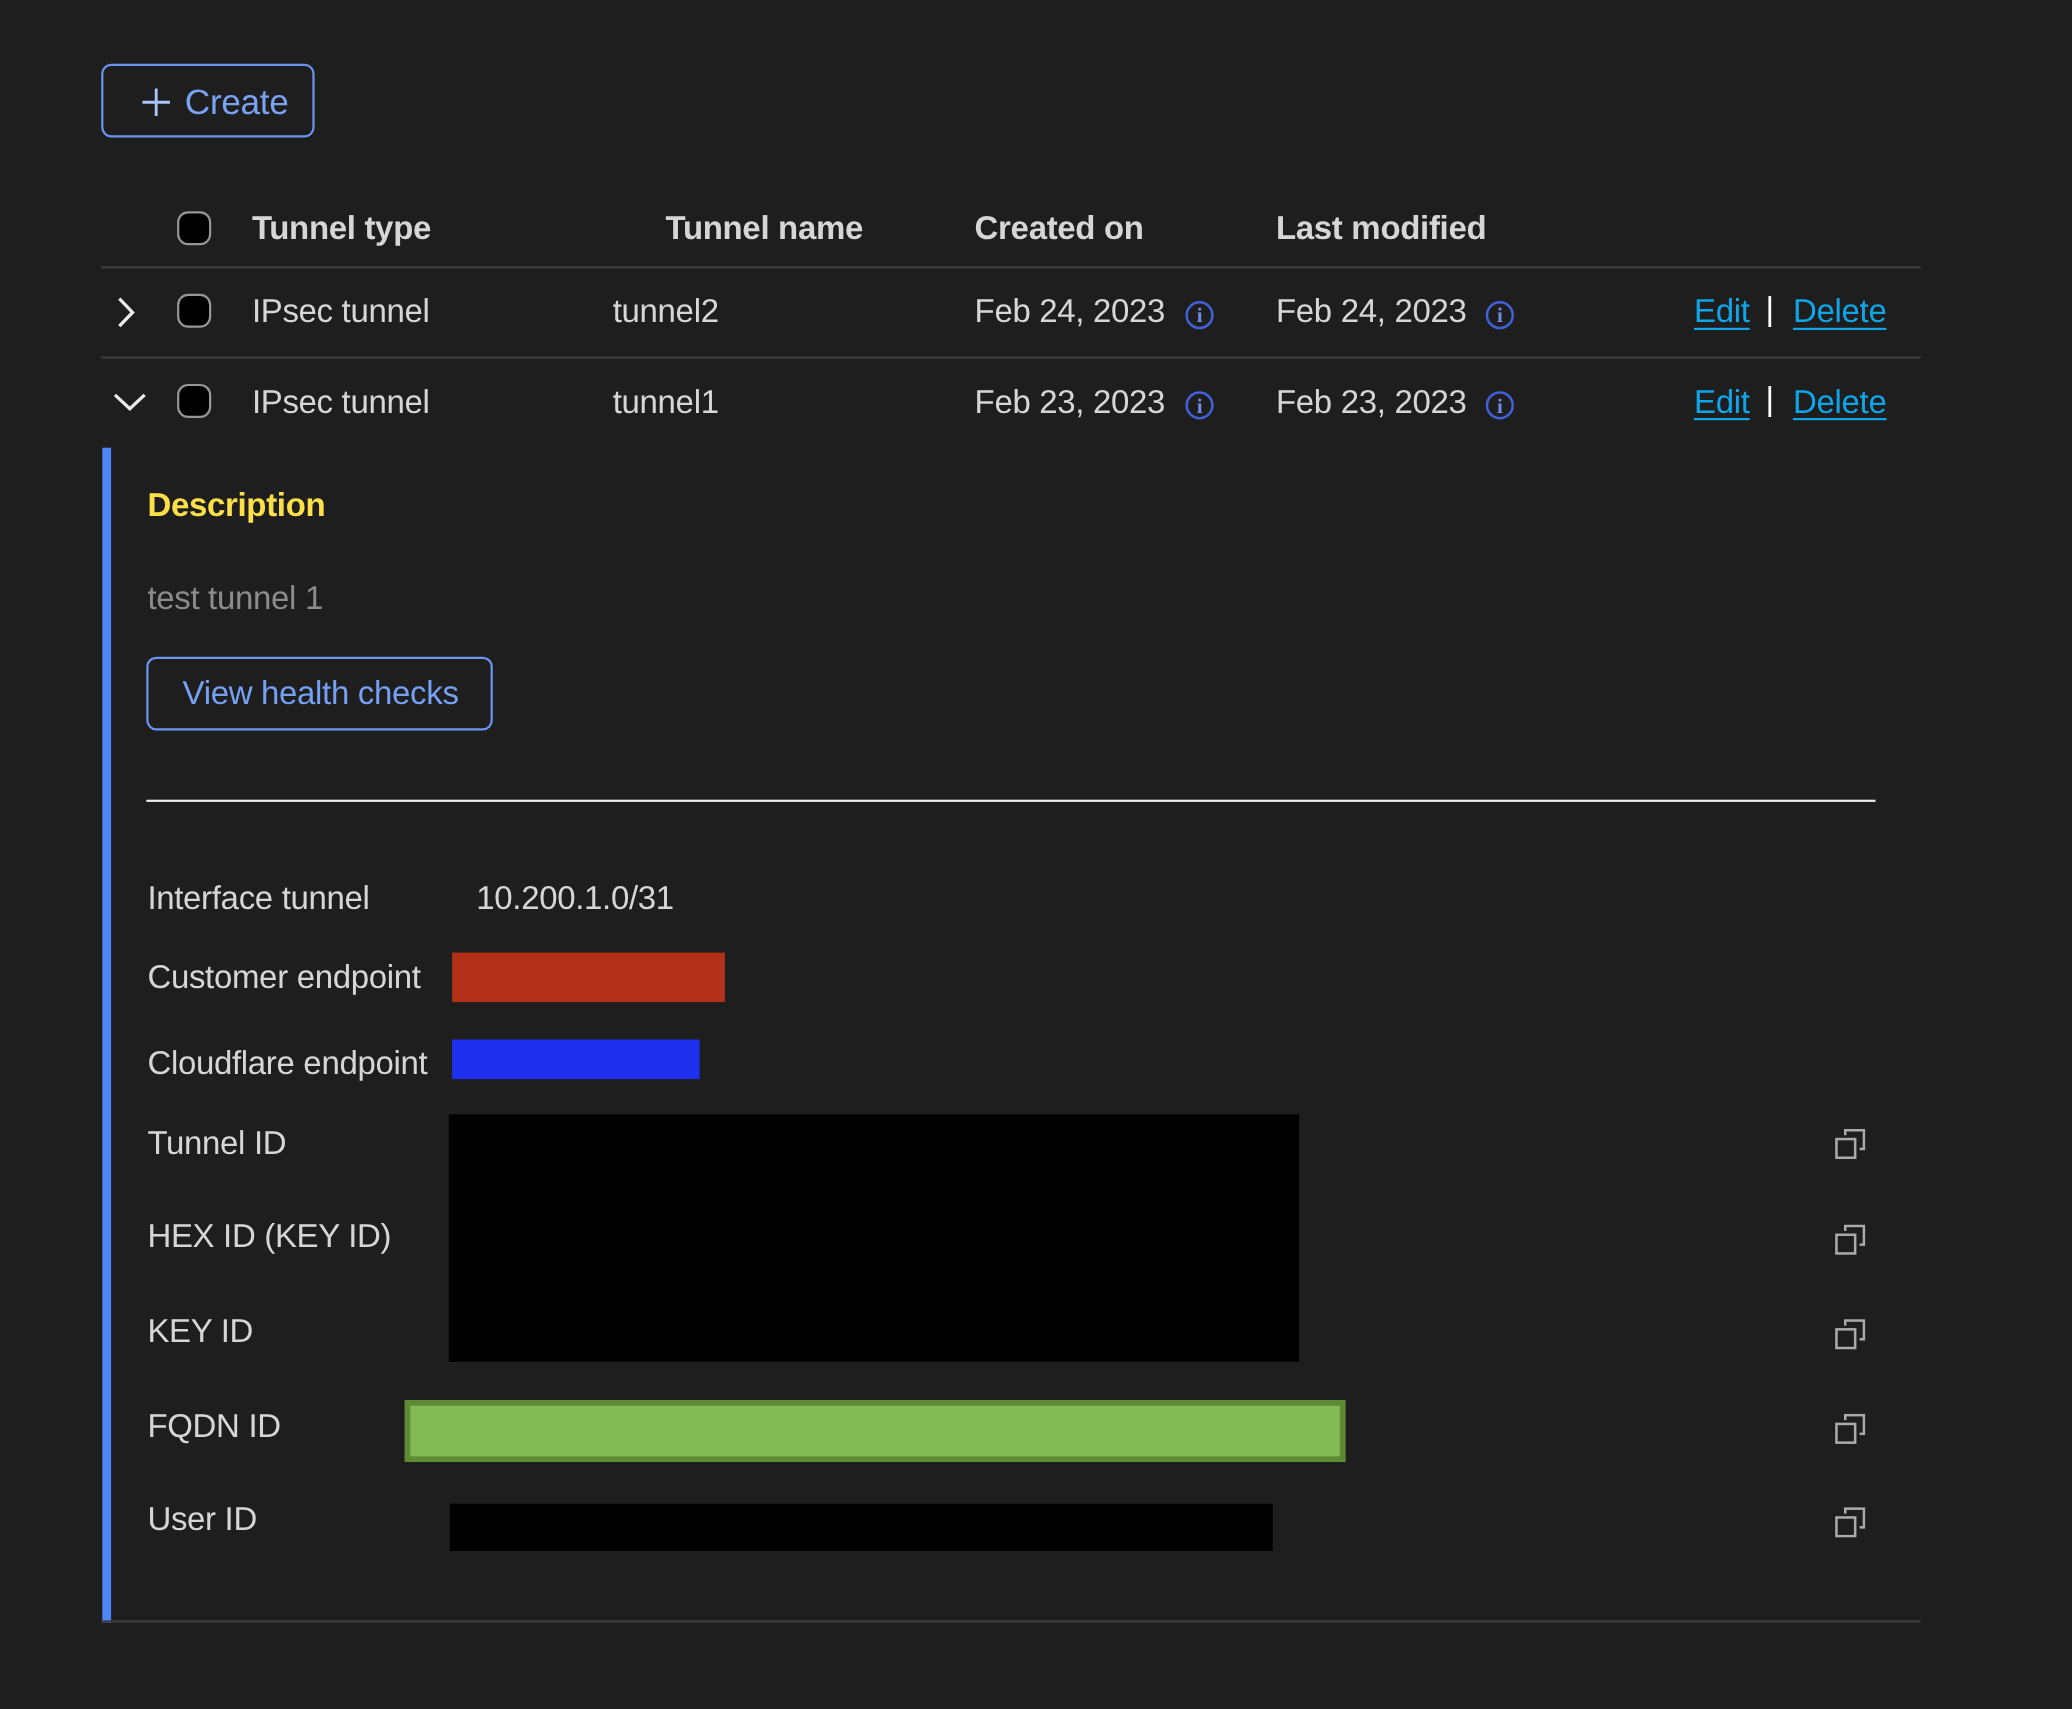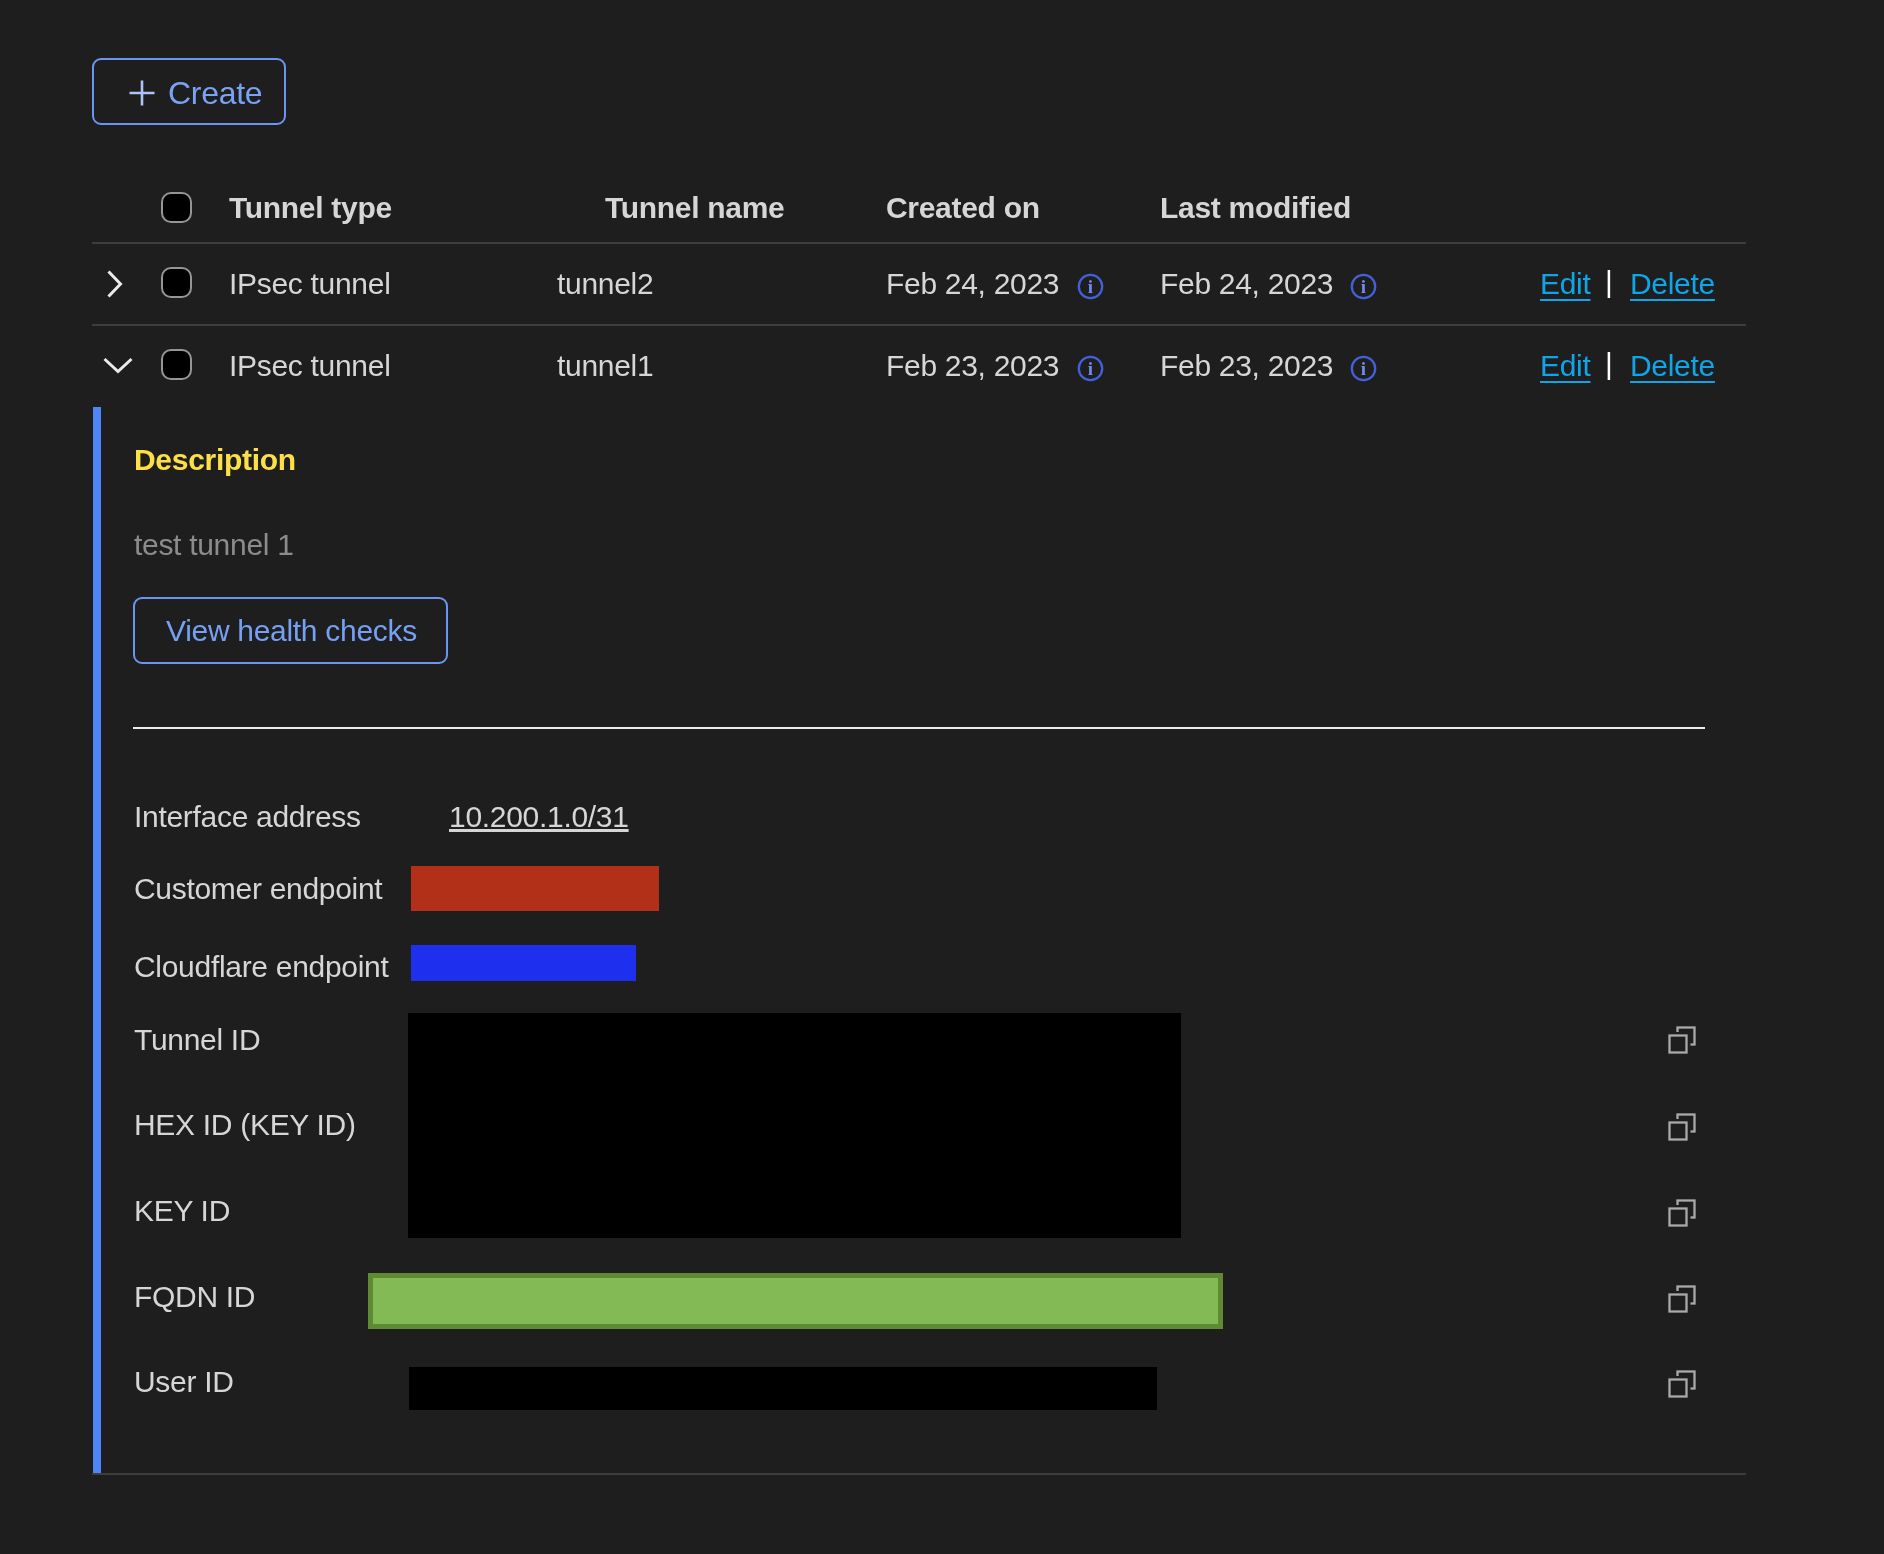--- a/index.html
+++ b/index.html
@@ -72,22 +72,22 @@
 <div class="abs" style="left:93px; top:407px; width:8px; height:1068px; background:#4e86f7;"></div>
 
 <div class="t b" style="left:134px; top:442px; color:#fde047;">Description</div>
 <div class="t" style="left:134px; top:527px; color:#8c8c8c;">test tunnel 1</div>
 
 <div class="abs" style="left:133px; top:597px; width:315px; height:67px; border:2px solid #6b95f1; border-radius:9px;"></div>
 <div class="t" style="left:166px; top:613px; color:#75a0f3;">View health checks</div>
 
 <div class="abs" style="left:133px; top:727px; width:1572px; height:2px; background:#ececec;"></div>
 
-<div class="t" style="left:134px; top:799px;">Interface address</div>
-<div class="t" style="left:449px; top:799px;text-decoration:underline;">10.200.1.0/31</div>
+<div class="t" style="left:134px; top:799px;">Interface tunnel</div>
+<div class="t" style="left:433px; top:799px;">10.200.1.0/31</div>
 
 <div class="t" style="left:134px; top:871px;">Customer endpoint</div>
 <div class="abs" style="left:411px; top:866px; width:248px; height:45px; background:#b23018;"></div>
 
 <div class="t" style="left:134px; top:949px;">Cloudflare endpoint</div>
 <div class="abs" style="left:411px; top:945px; width:225px; height:36px; background:#1e2fee;"></div>
 
 <div class="t" style="left:134px; top:1022px;">Tunnel ID</div>
 <div class="abs" style="left:408px; top:1013px; width:773px; height:225px; background:#000;"></div>
 <div class="t" style="left:134px; top:1107px;">HEX ID (KEY ID)</div>

